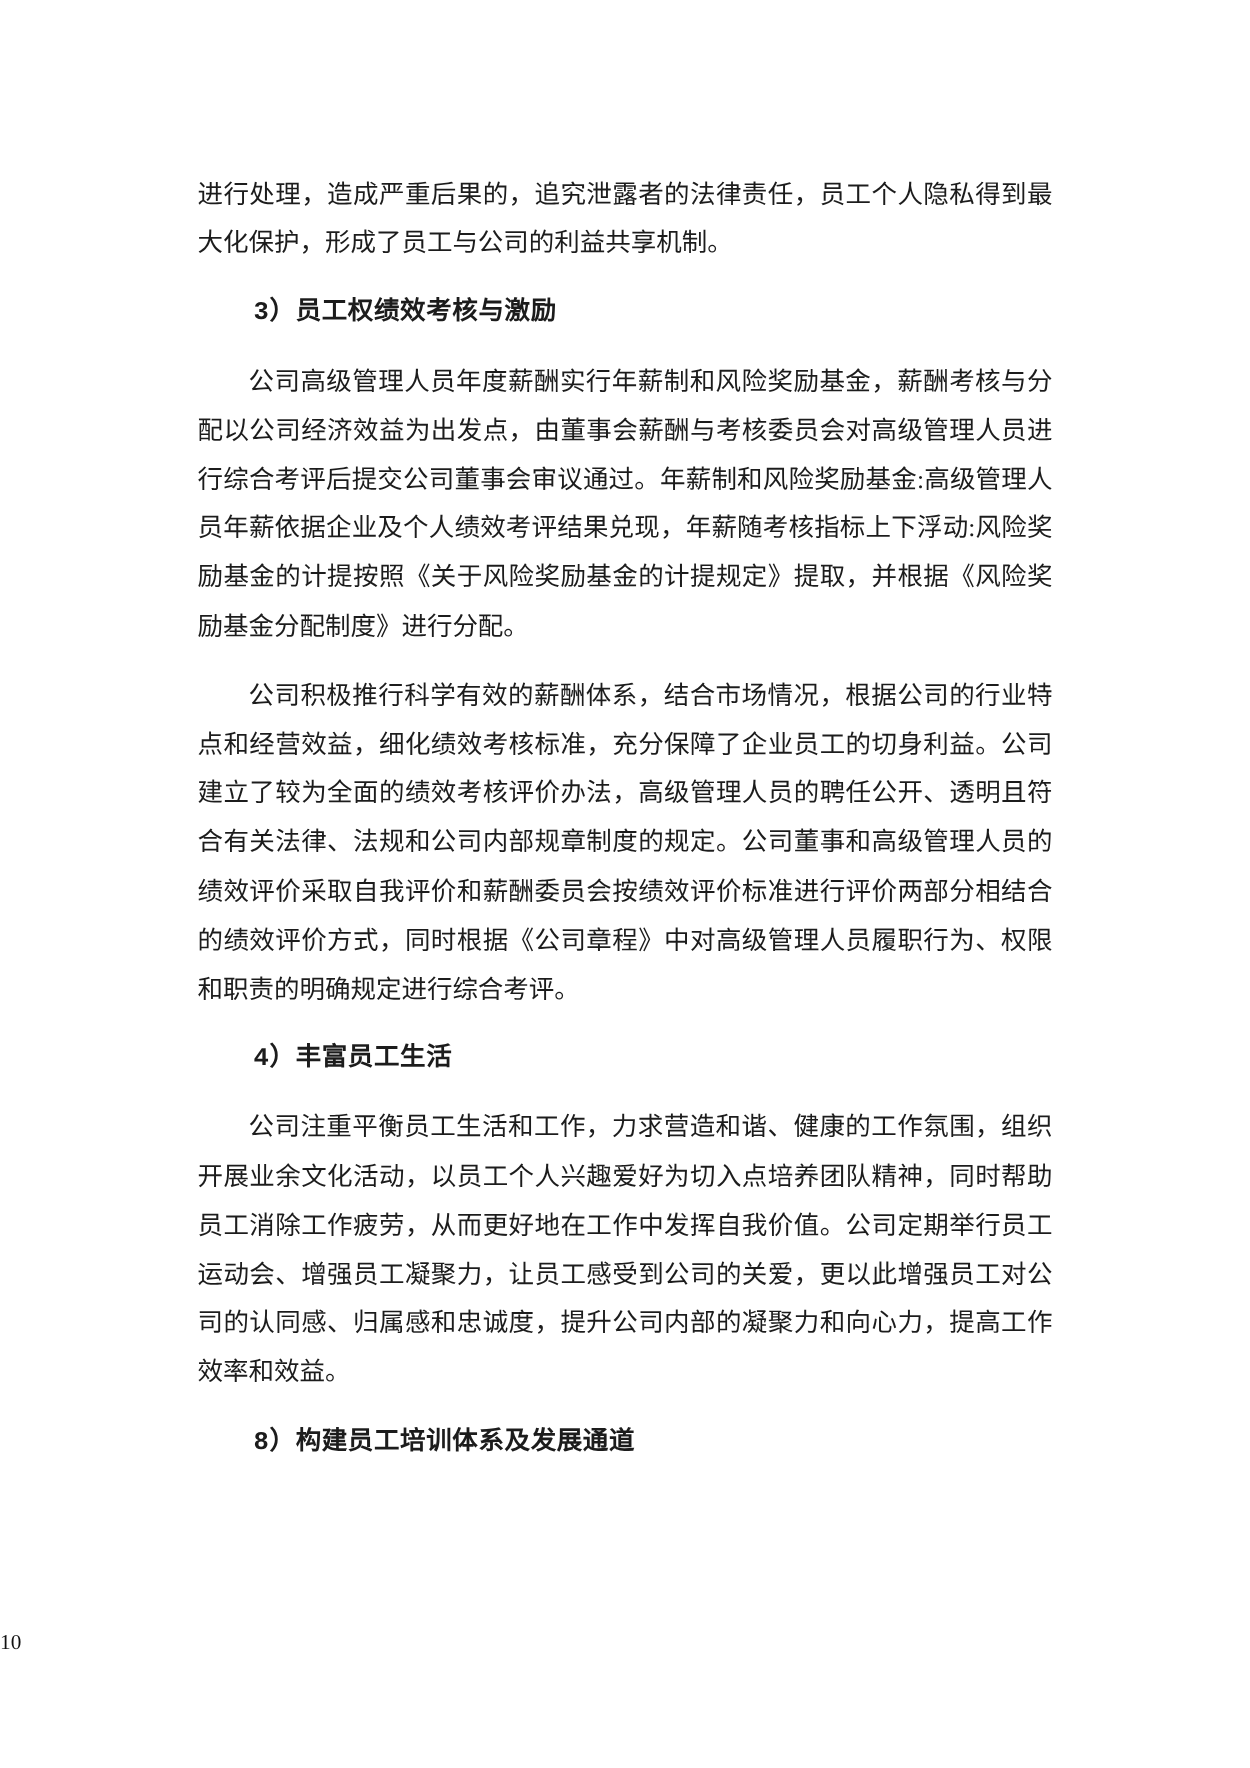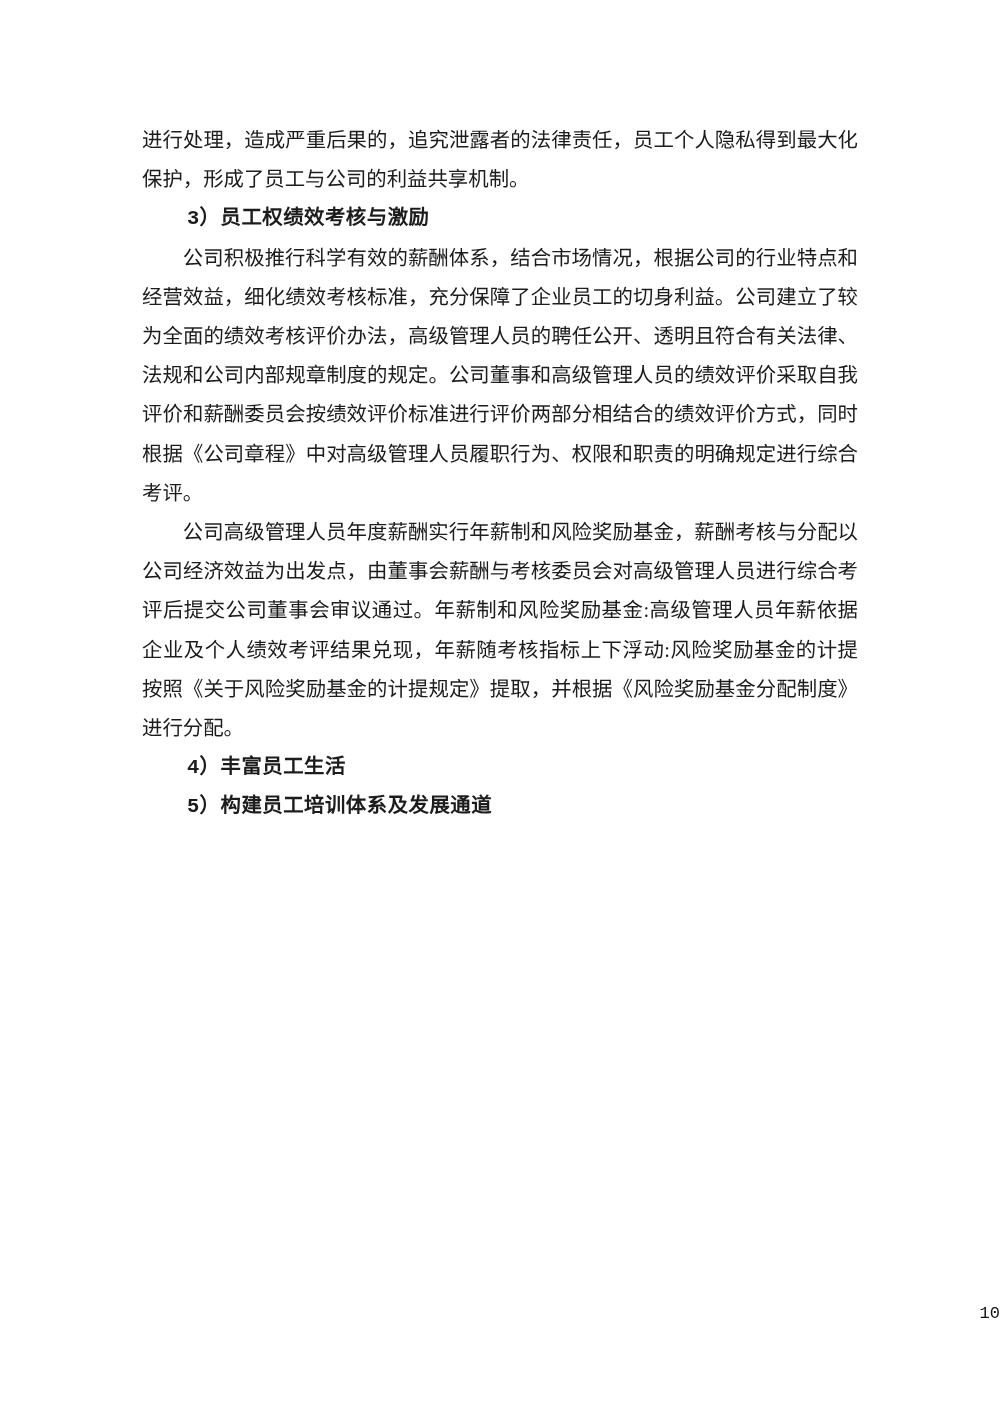--- a/index.html
+++ b/index.html
@@ -19,62 +19,63 @@
     left: 142px;
     top: 121px;
     width: 716px;
     font-family: "Liberation Serif", serif;
     font-size: 20.4px;
     line-height: 39.2px;
     color: #1c1c1c;
     text-align: justify;
   }
   .content p {
-    margin: 0;
+    margin: 16px;
     padding: 0;
   }
   .para-indent {
     text-indent: 2em;
   }
   .para-cont {
     text-indent: 0;
   }
   .heading {
     font-family: Liberation Mono, monospace;
     font-weight: 700;
     text-indent: 2.2em;
     letter-spacing: 0.5px;
   }
   .footer {
     position: absolute;
     top: 1304px;
     left: 0;
     width: 100%;
-    text-align: right;
-    font-family: Liberation Mono, monospace;
+    text-align: left;
+    font-family: Liberation Serif, serif;
     font-size: 17px;
     color: #111111;
   }
 </style>
 </head>
 <body>
 
 <div class="page">
   <div class="content">
 
     <p class="para-cont">进行处理，造成严重后果的，追究泄露者的法律责任，员工个人隐私得到最大化保护，形成了员工与公司的利益共享机制。</p>
 
     <p class="heading">3）员工权绩效考核与激励</p>
 
+    <p class="para-indent">公司高级管理人员年度薪酬实行年薪制和风险奖励基金，薪酬考核与分配以公司经济效益为出发点，由董事会薪酬与考核委员会对高级管理人员进行综合考评后提交公司董事会审议通过。年薪制和风险奖励基金:高级管理人员年薪依据企业及个人绩效考评结果兑现，年薪随考核指标上下浮动:风险奖励基金的计提按照《关于风险奖励基金的计提规定》提取，并根据《风险奖励基金分配制度》进行分配。</p>
+
     <p class="para-indent">公司积极推行科学有效的薪酬体系，结合市场情况，根据公司的行业特点和经营效益，细化绩效考核标准，充分保障了企业员工的切身利益。公司建立了较为全面的绩效考核评价办法，高级管理人员的聘任公开、透明且符合有关法律、法规和公司内部规章制度的规定。公司董事和高级管理人员的绩效评价采取自我评价和薪酬委员会按绩效评价标准进行评价两部分相结合的绩效评价方式，同时根据《公司章程》中对高级管理人员履职行为、权限和职责的明确规定进行综合考评。</p>
-
-    <p class="para-indent">公司高级管理人员年度薪酬实行年薪制和风险奖励基金，薪酬考核与分配以公司经济效益为出发点，由董事会薪酬与考核委员会对高级管理人员进行综合考评后提交公司董事会审议通过。年薪制和风险奖励基金:高级管理人员年薪依据企业及个人绩效考评结果兑现，年薪随考核指标上下浮动:风险奖励基金的计提按照《关于风险奖励基金的计提规定》提取，并根据《风险奖励基金分配制度》进行分配。</p>
 
     <p class="heading">4）丰富员工生活</p>
 
+    <p class="para-indent">公司注重平衡员工生活和工作，力求营造和谐、健康的工作氛围，组织开展业余文化活动，以员工个人兴趣爱好为切入点培养团队精神，同时帮助员工消除工作疲劳，从而更好地在工作中发挥自我价值。公司定期举行员工运动会、增强员工凝聚力，让员工感受到公司的关爱，更以此增强员工对公司的认同感、归属感和忠诚度，提升公司内部的凝聚力和向心力，提高工作效率和效益。</p>
 
-    <p class="heading">5）构建员工培训体系及发展通道</p>
+    <p class="heading">8）构建员工培训体系及发展通道</p>
 
 
   </div>
 
   <div class="footer">10</div>
 </div>
 
 </body></html>

